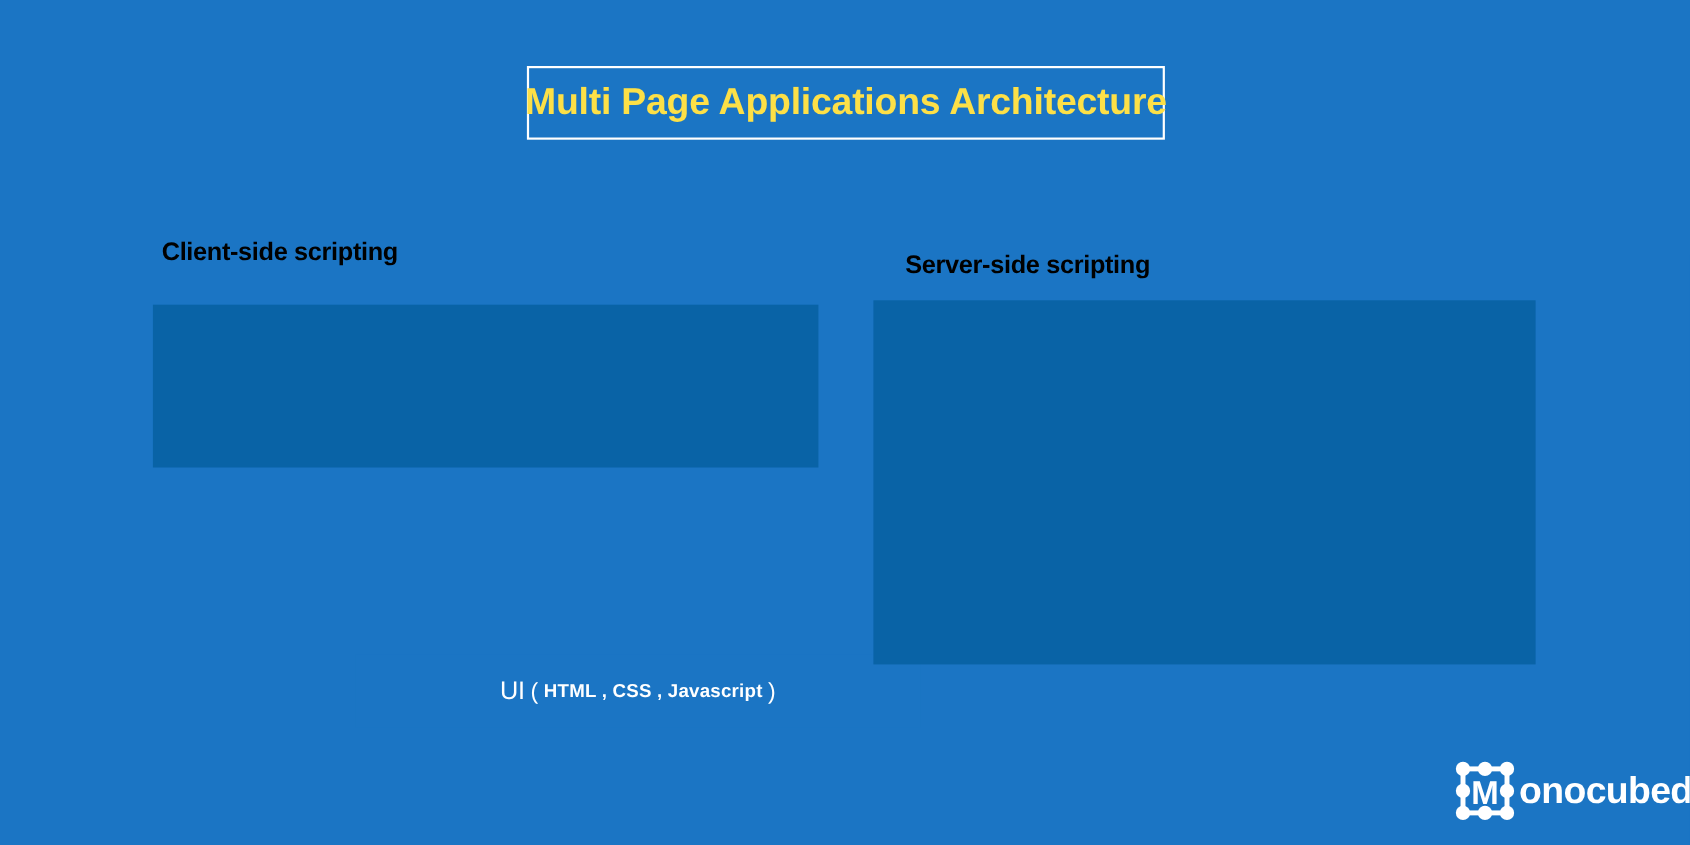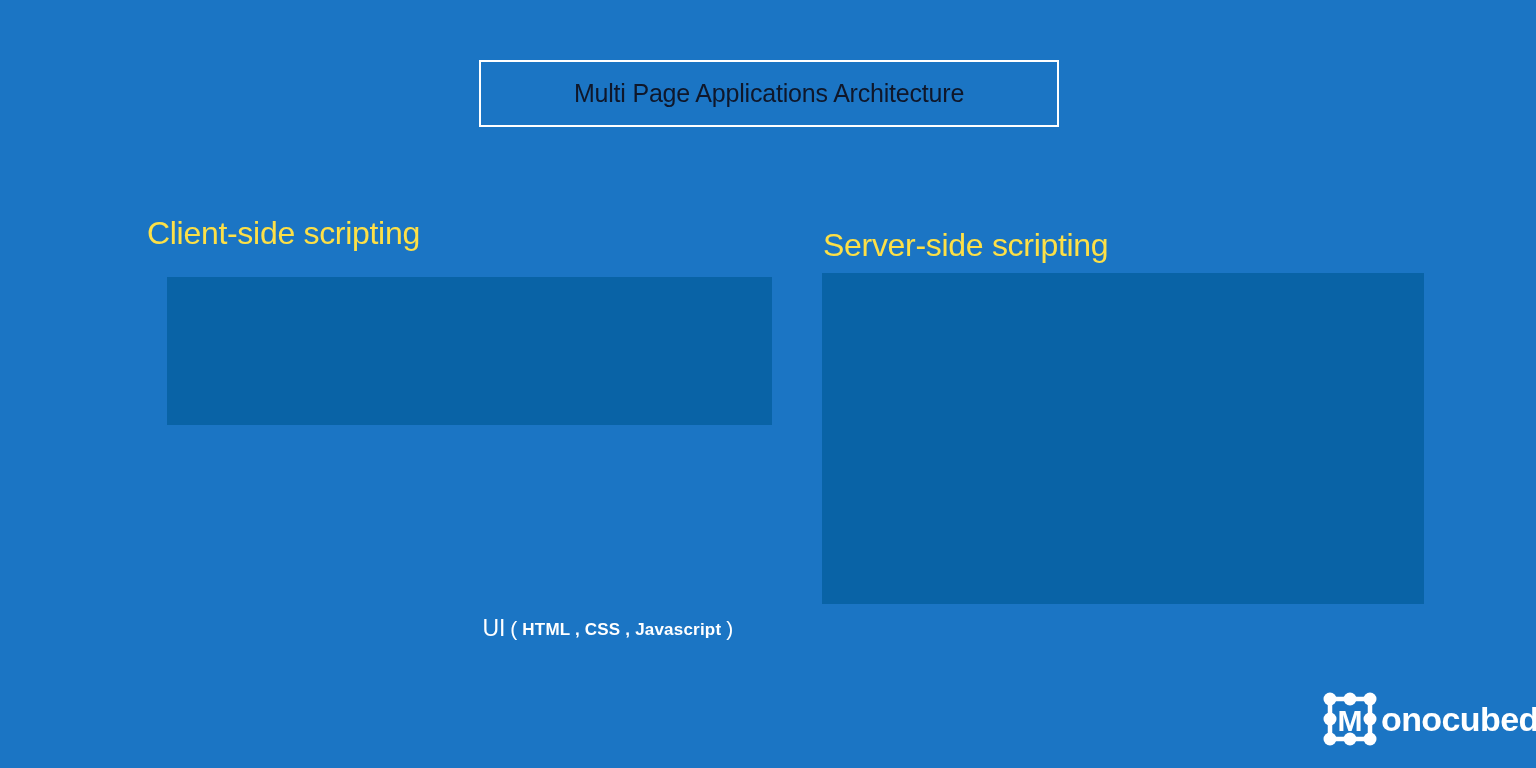--- a/index.html
+++ b/index.html
@@ -27,44 +27,43 @@
     top: 60px;
     width: 580px;
     height: 67px;
     box-sizing: border-box;
     border: 2px solid #ffffff;
     display: flex;
     align-items: center;
     justify-content: center;
   }
   .title-text {
-    color: #0f172a;
-    font-size: 25px;
-    font-weight: normal;
+    color: #fde047;
+    font-size: 34px;
+    font-weight: bold;
     letter-spacing: -0.2px;
     white-space: nowrap;
   }
 
   
   .col-heading {
     position: absolute;
-    color: #fde047;
-    font-size: 32px;
-    font-weight: 400;
+    color: #000000;
+    font-size: 23px;
+    font-weight: 700;
     letter-spacing: -0.3px;
     white-space: nowrap;
   }
   .heading-client { left: 147px; top: 215px; }
   .heading-server { left: 823px; top: 227px; }
 
   
   .panel {
     position: absolute;
     background: #0963a6;
-    margin-left: 28px;
   }
   .panel-client {
     left: 139px;
     top: 277px;
     width: 605px;
     height: 148px;
   }
   .panel-server {
     left: 794px;
     top: 273px;

